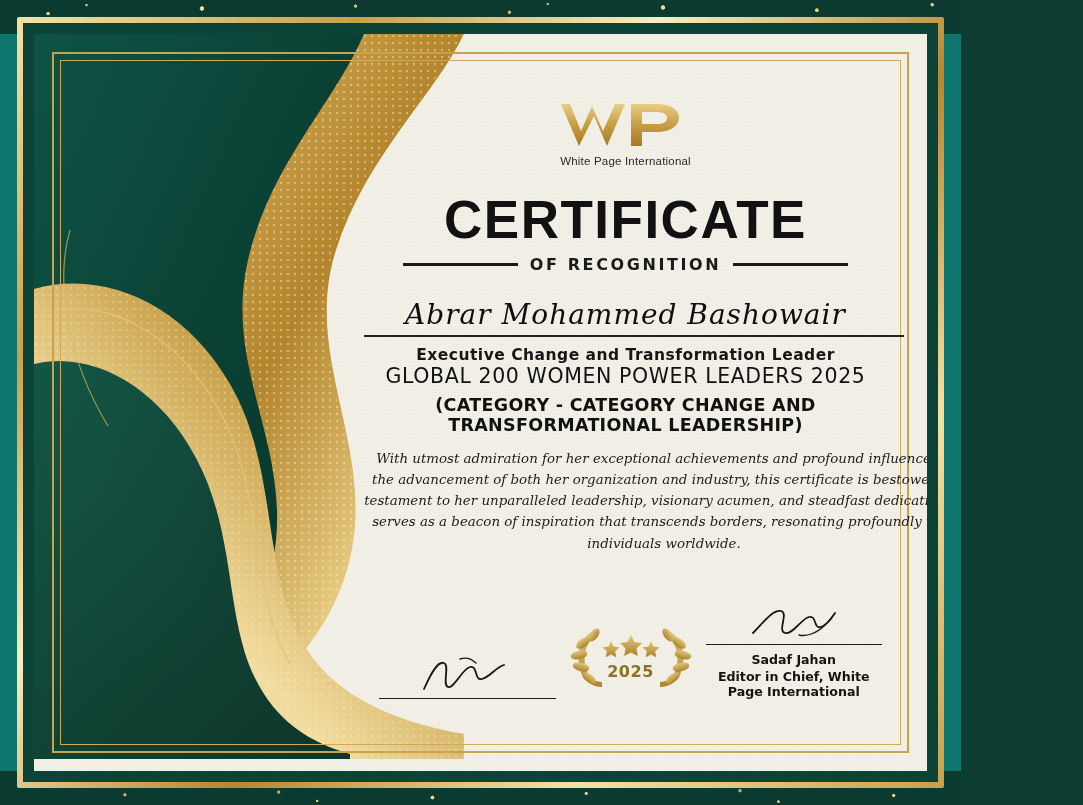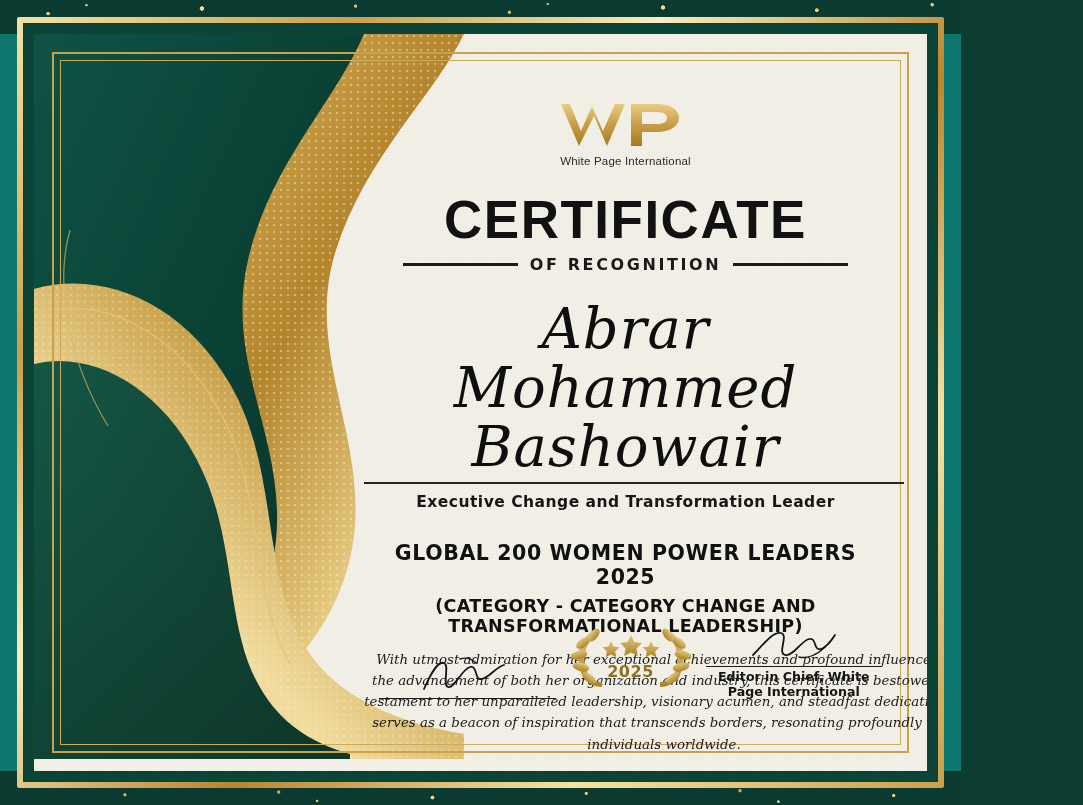--- a/index.html
+++ b/index.html
@@ -173,21 +173,21 @@
     margin-top: 34px;
     font-size: 16.5px;
     font-weight: 700;
     letter-spacing: .9px;
     color: #151515;
     font-family: "DejaVu Sans", sans-serif;
   }
 
   .recipient {
     margin-top: 26px;
-    font-size: 56px;
+    font-size: 28px;
     color: #0e0e0e;
     font-family: "DejaVu Serif", serif;
     font-style: italic;
     font-weight: 400;
     letter-spacing: 1px;
     line-height: 1.05;
   }
   .recipient-underline {
     margin: 6px auto 0;
     width: 540px;
@@ -197,23 +197,22 @@
   .recipient-role {
     margin-top: 9px;
     font-size: 15.5px;
     font-weight: 700;
     letter-spacing: .5px;
     color: #161616;
     font-family: "DejaVu Sans", sans-serif;
   }
 
   .award-title {
-    margin-top: 30px;
     font-size: 20.5px;
-    font-weight: 700;
+    font-weight: 400;
     letter-spacing: .6px;
     color: #111;
     font-family: "DejaVu Sans", sans-serif;
   }
   .award-category {
     margin-top: 7px;
     font-size: 17.5px;
     font-weight: 700;
     letter-spacing: .3px;
     color: #111;
@@ -432,20 +431,21 @@
         </div>
 
         <div class="sign-block">
           <div class="sign-mark">
             <svg width="110" height="40" viewBox="0 0 110 40" xmlns="http://www.w3.org/2000/svg" aria-hidden="true">
               <path d="M14,32 C24,22 34,8 42,10 C50,12 38,30 46,32 C54,34 62,18 70,16 C78,14 74,28 82,26 C88,24 92,18 96,12" fill="none" stroke="#15161a" stroke-width="1.8" stroke-linecap="round"></path>
               <path d="M60,34 C68,36 78,32 86,24" fill="none" stroke="#15161a" stroke-width="1.3" stroke-linecap="round"></path>
             </svg>
           </div>
           <div class="sign-line"></div>
+          <div class="sign-name">Sadaf Jahan</div>
           <div class="sign-role">Editor in Chief, White Page International</div>
         </div>
 
       </div>
 
     </div>
   </div>
 </div>
 
 </body></html>

